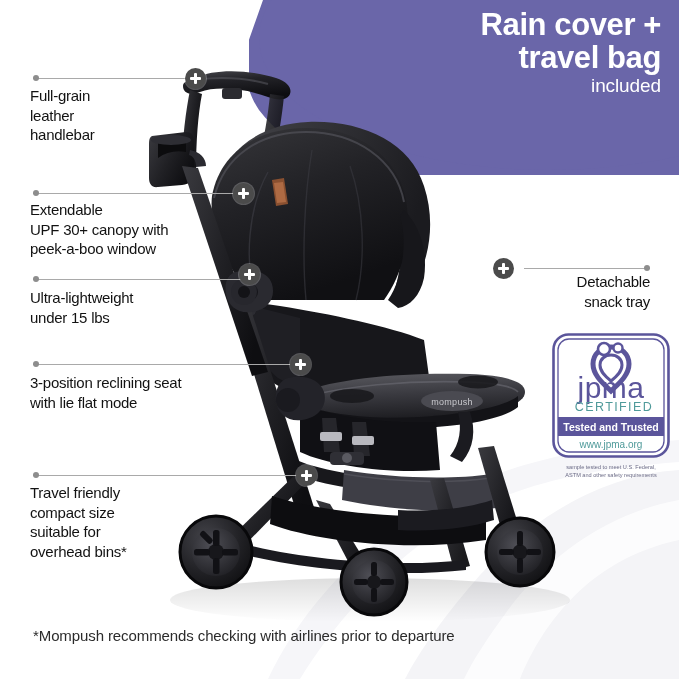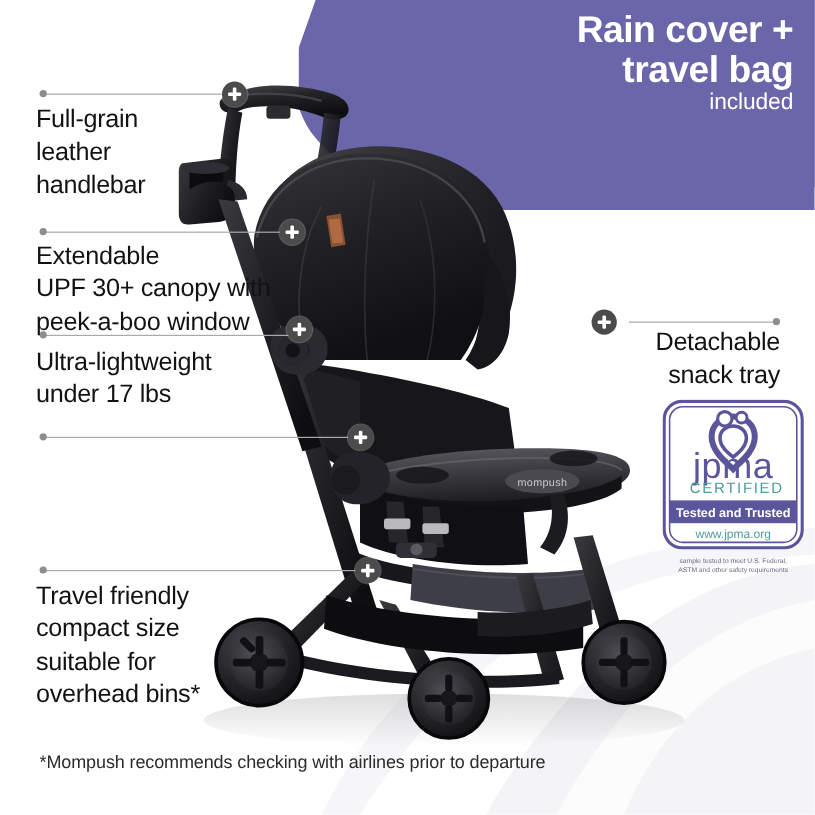--- a/index.html
+++ b/index.html
@@ -25,21 +25,21 @@
   }
   .banner-title {
     font-size:31px; font-weight:700; line-height:1.08;
     letter-spacing:-0.4px; white-space:pre-line;
   }
   .banner-sub { font-size:19px; font-weight:400; letter-spacing:-0.1px; }
 
   
   .callout { position:absolute; }
   .callout .cl-text {
-    font-size:21px; line-height:1.30; color:#121212;
+    font-size:15px; line-height:1.30; color:#121212;
     font-weight:400; letter-spacing:-0.25px; white-space:pre-line;
   }
   .callout.left .cl-text  { text-align:left;  }
   .callout.right .cl-text { text-align:right; }
 
   .leader { position:absolute; height:11px; }
   .leader .lead-line {
     position:absolute; top:5px; left:0; right:0; height:1px; background:#a9a9a9;
   }
   .leader .lead-dot {
@@ -333,23 +333,27 @@
   </div>
 
   <div class="callout left" style="left:30px; top:200px; width:210px;">
     <div class="cl-text">Extendable
 UPF 30+ canopy with
 peek-a-boo window</div>
   </div>
 
   <div class="callout left" style="left:30px; top:288px; width:210px;">
     <div class="cl-text">Ultra-lightweight
-under 17 lbs</div>
-  </div>
-
+under 15 lbs</div>
+  </div>
+
+  <div class="callout left" style="left:30px; top:373px; width:250px;">
+    <div class="cl-text">3-position reclining seat
+with lie flat mode</div>
+  </div>
 
   <div class="callout right" style="left:470px; top:272px; width:180px;">
     <div class="cl-text">Detachable
 snack tray</div>
   </div>
 
   <div class="callout left" style="left:30px; top:483px; width:200px;">
     <div class="cl-text">Travel friendly
 compact size
 suitable for

